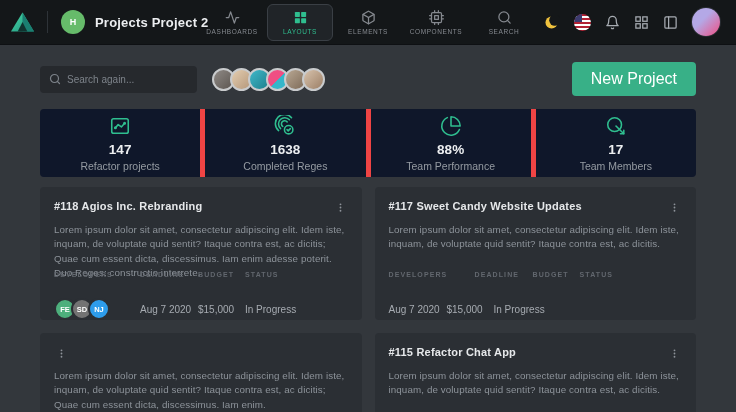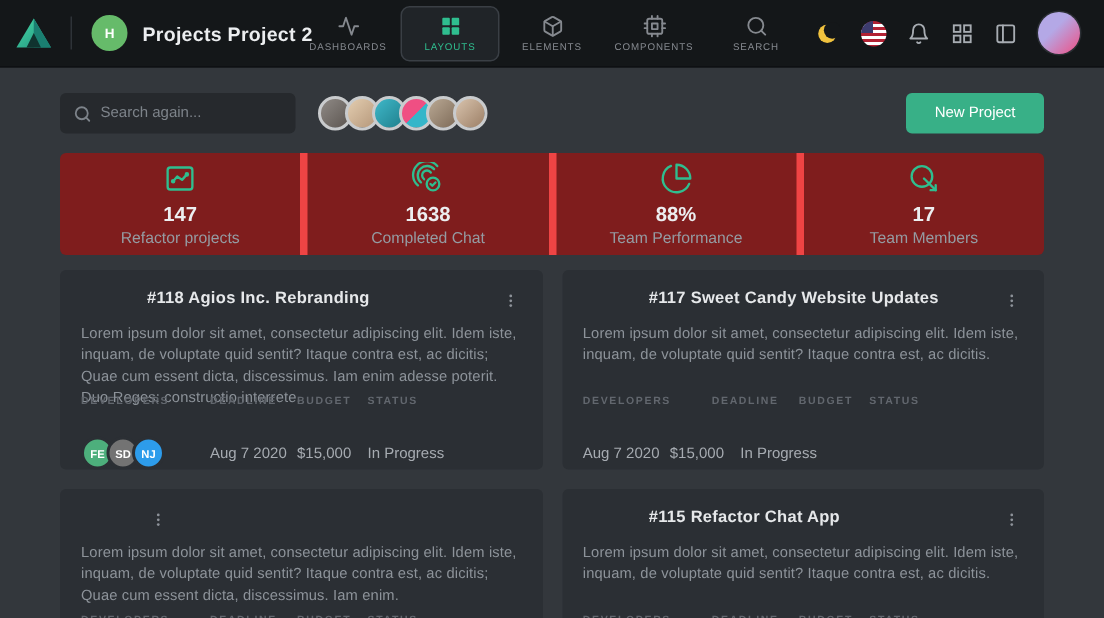--- a/index.html
+++ b/index.html
@@ -42,40 +42,40 @@
     display:flex; align-items:center; padding:0 9px; gap:6px; color:#7d838a; }
   .search svg { width:12px; height:12px; flex:none; }
   .search input { background:transparent; border:0; outline:none; color:#c6cacd;
     font-size:10px; width:100%; font-family:inherit; }
   .search input::placeholder { color:#7d838a; }
   .avatar-group { display:flex; margin-left:15px; }
   .av { width:23px; height:23px; border-radius:50%; border:2px solid #c9cbcd;
     margin-left:-5px; cursor:pointer; }
   .av:first-child { margin-left:0; }
   .btn-primary { margin-left:auto; background:#38b087; color:#fff; border:0;
-    border-radius:4px; font-size:10px; padding:8px 19px; cursor:pointer;
+    border-radius:4px; font-size:16px; padding:8px 19px; cursor:pointer;
     font-family:inherit; }
 
   
-  .stats { margin:13px 40px 0; background:#7f1d1d; border-radius:4px; display:flex;
+  .stats { margin:13px 40px 0; background:#0f172a; border-radius:4px; display:flex;
     height:68px; }
   .stat { flex:1; display:flex; flex-direction:column; align-items:center;
     justify-content:center; }
   .stat + .stat { border-left:5px solid #ef4444; }
   .stat .ic { color:#2fbe8f; height:24px; }
   .stat .ic svg { width:22px; height:22px; }
   .stat .val { color:#eceef0; font-size:13.5px; font-weight:bold; margin-top:3px; }
   .stat .slbl { color:#959ba2; font-size:10.5px; margin-top:3px; }
 
   
   .cards { margin:10px 40px 0; display:grid; grid-template-columns:1fr 1fr;
     gap:13px; }
   .card { background:#2b2f34; border-radius:4px; height:133px; position:relative;
     padding:13px 14px 0; overflow:hidden; }
-  .card-head { display:flex; justify-content:space-between; align-items:flex-start;margin-left:44px; }
+  .card-head { display:flex; justify-content:space-between; align-items:flex-start; }
   .card-title { color:#e6e8ea; font-size:11px; font-weight:bold; letter-spacing:.2px; }
   .kebab { color:#8d9299; cursor:pointer; line-height:0; padding:2px; }
   .kebab svg { width:11px; height:11px; }
   .card-body { color:#8d939a; font-size:9.8px; line-height:1.47; margin-top:8px;
     letter-spacing:.1px; }
   .card-footer { position:absolute; left:14px; right:14px; top:84px; }
   .f-row { display:flex; }
   .f-label { font-size:7px; letter-spacing:1.1px; color:#62676e; font-weight:bold; }
   .c1 { width:86px; flex:none; }
   .c2 { width:58px; flex:none; }
@@ -230,21 +230,21 @@
     <span class="ic">
       <svg viewBox="0 0 24 24" fill="none" stroke="currentColor" stroke-width="1.7" stroke-linecap="round" stroke-linejoin="round">
           <path d="M9.5 12.5a3.5 3.5 0 1 1 4.9-4.9"></path>
           <path d="M7.2 14.8a6.8 6.8 0 1 1 9.6-9.6"></path>
           <path d="M5 17a10 10 0 1 1 14.1-14.1"></path>
           <circle cx="16" cy="16" r="4.6"></circle>
           <polyline points="14.2 16 15.5 17.3 17.8 14.9"></polyline>
         </svg>
     </span>
     <span class="val">1638</span>
-    <span class="slbl">Completed Chat</span>
+    <span class="slbl">Completed Reges</span>
   </div>
   <div class="stat">
     <span class="ic">
       <svg viewBox="0 0 24 24" fill="none" stroke="currentColor" stroke-width="1.7" stroke-linecap="round" stroke-linejoin="round">
           <path d="M21.21 15.89A10 10 0 1 1 8 2.83"></path>
           <path d="M22 12A10 10 0 0 0 12 2v10z"></path>
         </svg>
     </span>
     <span class="val">88%</span>
     <span class="slbl">Team Performance</span>

